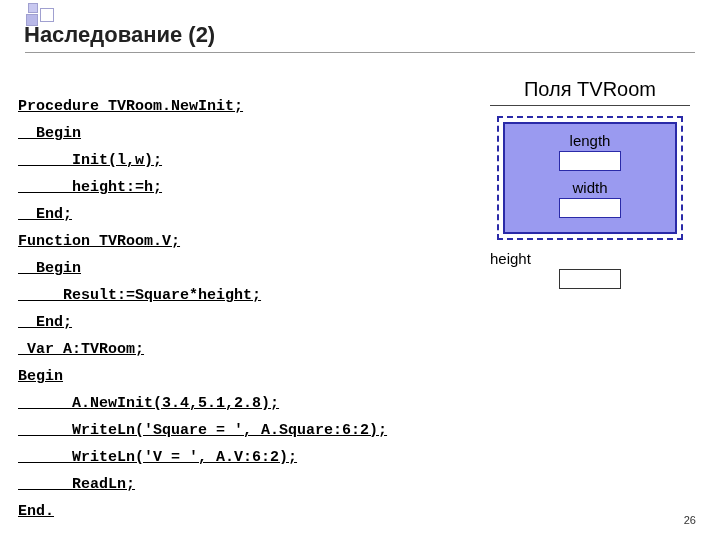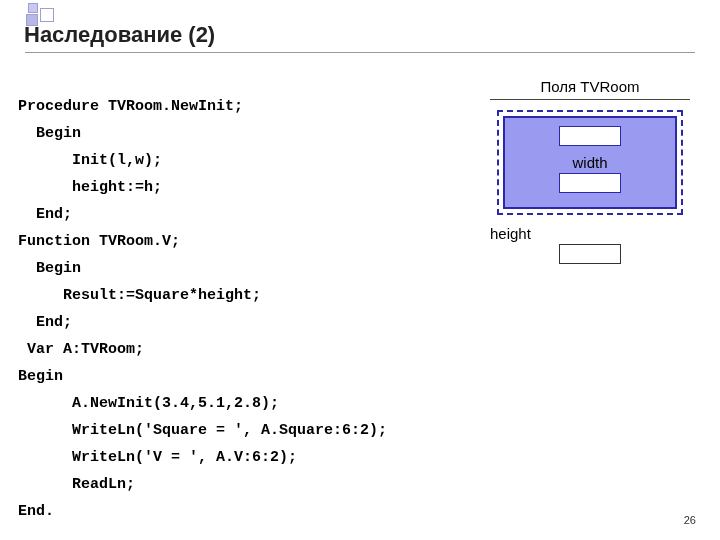--- a/index.html
+++ b/index.html
@@ -41,30 +41,31 @@
     .code {
       position: absolute;
       top: 66px;
       left: 18px;
       font-family: "Courier New", monospace;
       font-size: 15px;
       font-weight: bold;
       line-height: 27px;
       color: #000;
       white-space: pre;
+      text-decoration: underline;
     }
     .diagram {
       position: absolute;
       top: 78px;
       left: 490px;
       width: 200px;
     }
     .diagram-title {
       font-family: Arial, sans-serif;
-      font-size: 15px;
+      font-size: 20px;
       color: #000;
       text-align: center;
       margin-bottom: 4px;
     }
     .diagram-hr {
       height: 1px;
       background: #444;
       margin-bottom: 10px;
     }
     .outer-box {
@@ -139,20 +140,21 @@
 <span>      WriteLn('V = ', A.V:6:2);</span>
 <span>      ReadLn;</span>
 <span>End.</span>
 </div>
 
 <div class="diagram">
   <div class="diagram-title">Поля TVRoom</div>
   <div class="diagram-hr"></div>
   <div class="outer-box">
     <div class="inner-box">
+      <div class="field-label">length</div>
       <div class="field-input"></div>
       <div class="field-label">width</div>
       <div class="field-input"></div>
     </div>
   </div>
   <div class="height-block">
     <div class="field-label">height</div>
     <div class="field-input" style="border:1px solid #333;"></div>
   </div>
 </div>

